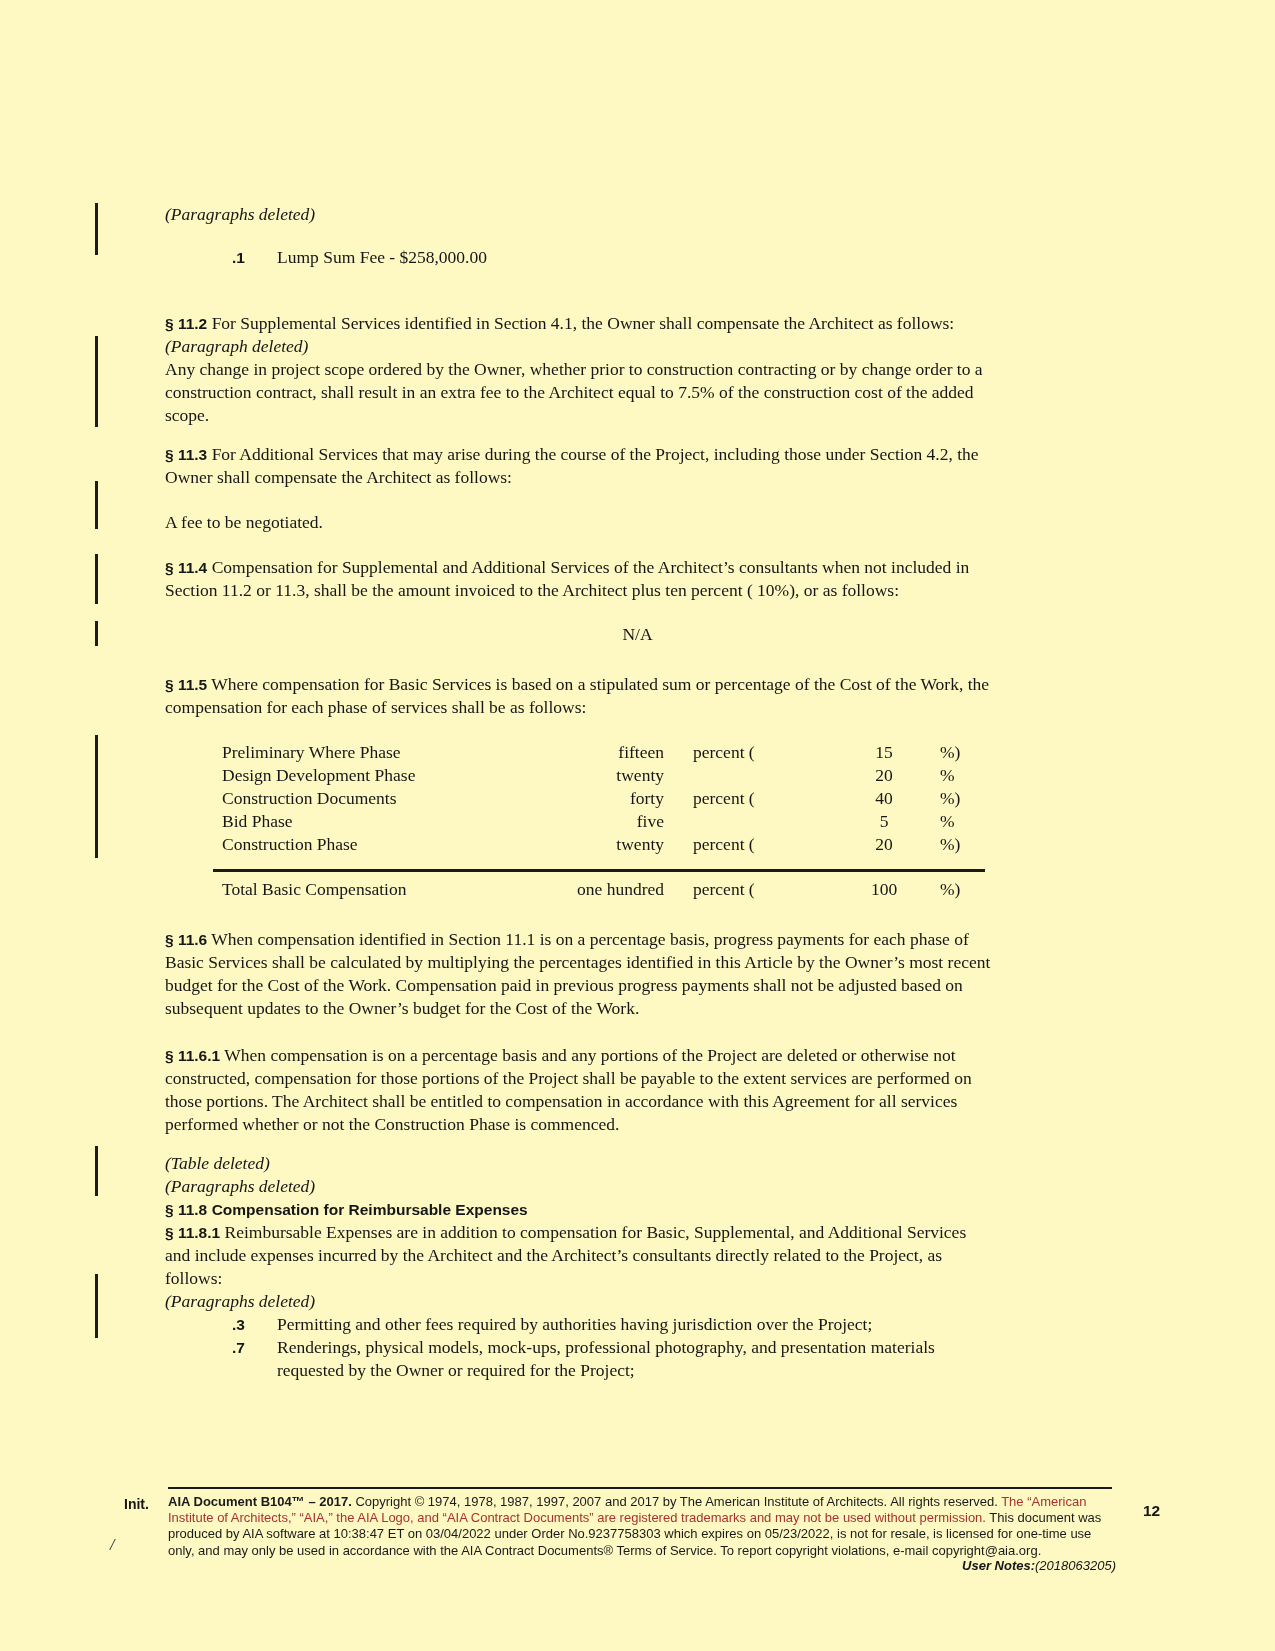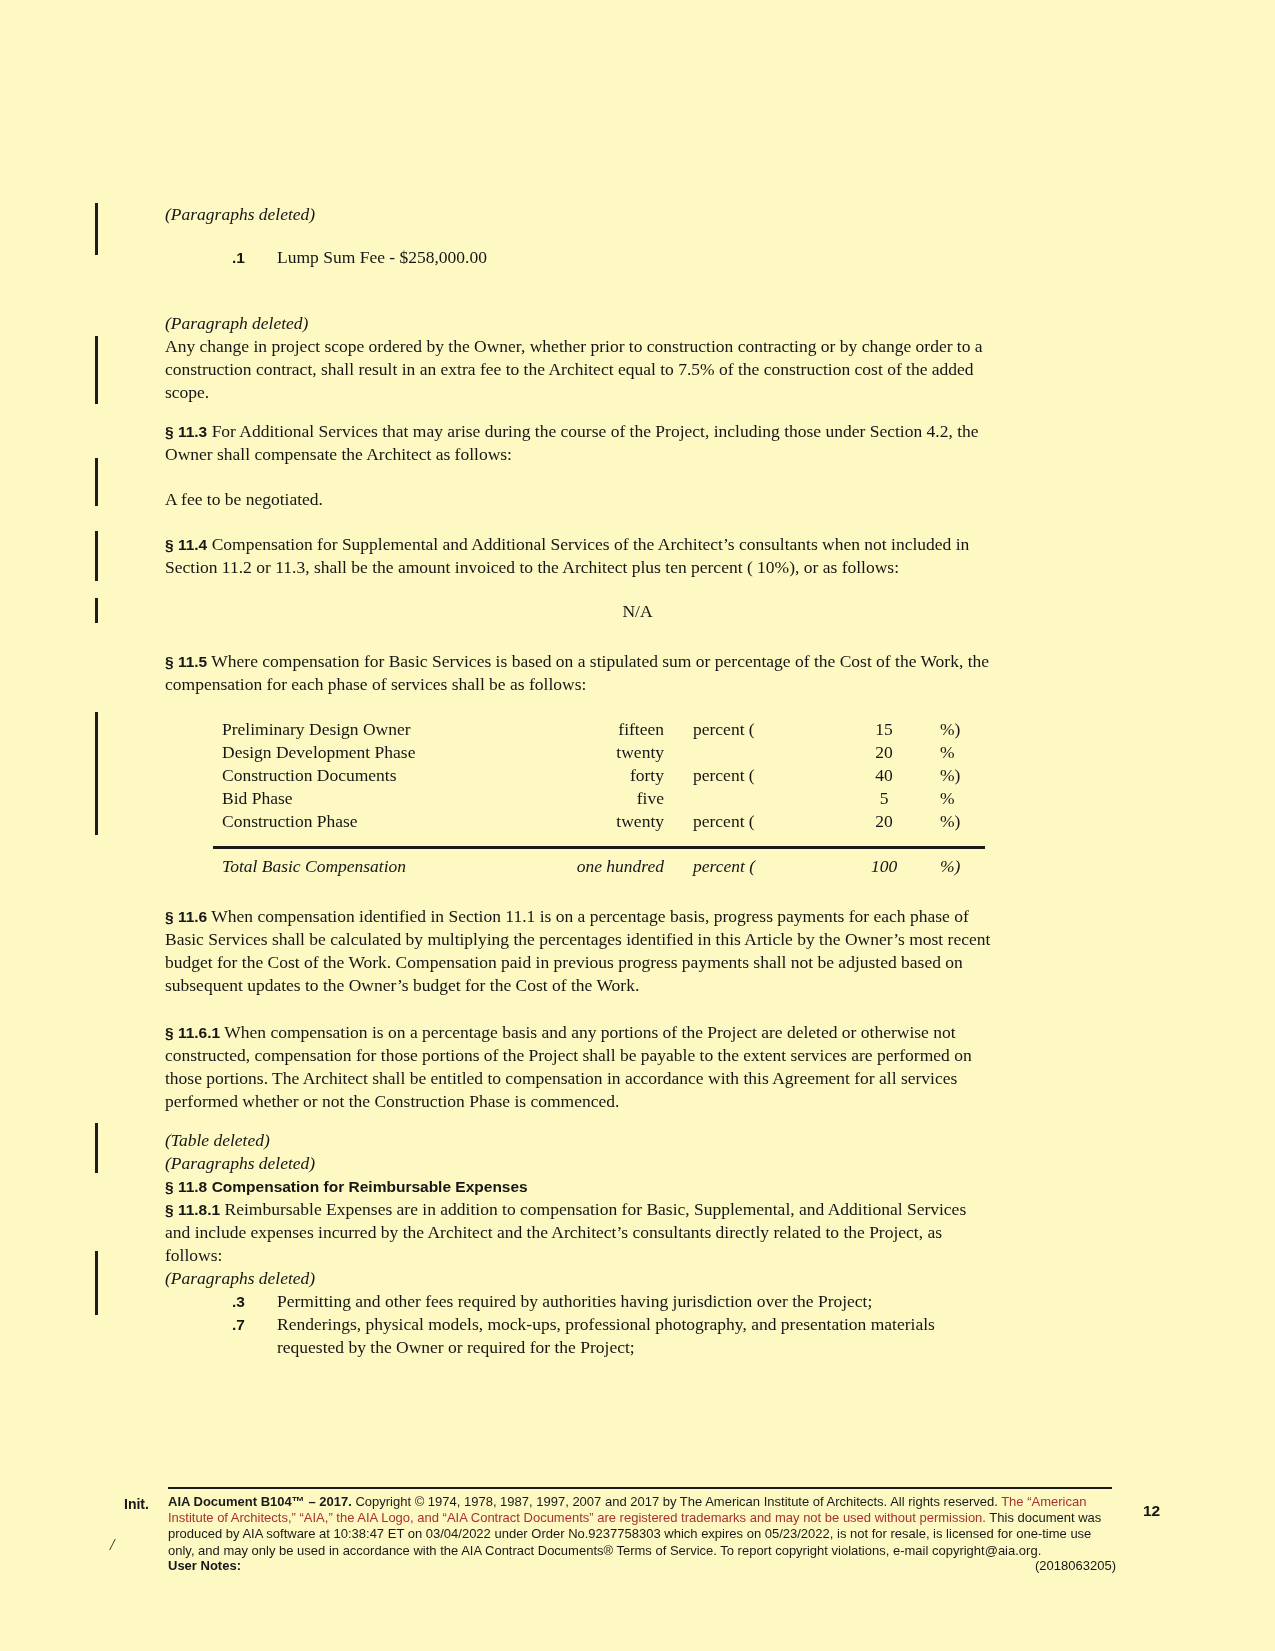--- a/index.html
+++ b/index.html
@@ -25,52 +25,53 @@
   .mt20 { margin-top:20px; } .mt43 { margin-top:43px; } .mt18 { margin-top:16px; }
   .mt22 { margin-top:22px; } .mt21 { margin-top:21px;text-align:center; } .mt27 { margin-top:27px; }
   .mt24 { margin-top:24px; }
 
   
   .ptable { margin-left:57px; margin-top:22px; }
   .prow { display:grid; grid-template-columns:315px 127px 29px 135px 112px 70px; line-height:23px; }
   .c-words { text-align:right; }
   .c-val { text-align:center; }
   .total-hr { margin-left:48px; margin-top:13px; width:772px; height:3px; background:#1a1a1a; }
-  .total-row { margin-top:6px;font-style:italic; }
+  .total-row { margin-top:6px; }
 
   
   .footer-hr { position:absolute; left:168px; top:1487px; width:944px; height:2px; background:#1a1a1a; }
   .init-label { position:absolute; left:100px; top:1496px;
     font-family:"Liberation Sans", sans-serif; font-weight:bold; font-size:14px;padding-left:24px; }
   .init-slash { position:absolute; left:110px; top:1536px; font-style:italic; font-size:16px; }
   .footer-text { position:absolute; left:168px; top:1494px; width:948px;
     font-family:"Liberation Sans", sans-serif; font-size:13px; line-height:16.2px; color:#1a1a1a; }
   .f-bold { font-weight:bold; }
   .f-red { color:#A8332E; }
   .user-notes { position:absolute; left:168px; top:1558px; width:948px;
-    display:flex; justify-content:space-between;
-    font-family:"Liberation Sans", sans-serif; font-size:13px; }
+    display:flex; justify-content:flex-end;
+    font-family:"Liberation Sans", sans-serif; font-size:13px;font-style:italic; }
   .un-label { font-weight:bold; }
   .page-num { position:absolute; left:1143px; top:1502px;
     font-family:"Liberation Sans", sans-serif; font-weight:bold; font-size:15.5px; }
 </style>
 </head>
 <body>
 
 <div class="page">
   <div class="content">
 
     <div class="rel">
       <span class="bar" style="top:0; height:52px;"></span>
       <p class="italic">(Paragraphs deleted)</p>
       <p class="item mt20"><span class="num marker">.1</span><span>Lump Sum Fee - $258,000.00</span></p>
     </div>
 
     <div class="rel mt43">
       <span class="bar" style="top:24px; bottom:0;"></span>
+      <p><b class="marker">§ 11.2</b> <span class="prelinetext">For Supplemental Services identified in Section 4.1, the Owner shall compensate the Architect as follows:</span></p>
       <p class="italic">(Paragraph deleted)</p>
       <p class="prelinetext">Any change in project scope ordered by the Owner, whether prior to construction contracting or by change order to a
 construction contract, shall result in an extra fee to the Architect equal to 7.5% of the construction cost of the added
 scope.</p>
     </div>
 
     <div class="rel mt18">
       <p><b class="marker">§ 11.3</b> <span class="prelinetext">For Additional Services that may arise during the course of the Project, including those under Section 4.2, the
 Owner shall compensate the Architect as follows:</span></p>
     </div>
@@ -92,21 +93,21 @@
     </div>
 
     <div class="rel mt27">
       <p><b class="marker">§ 11.5</b> <span class="prelinetext">Where compensation for Basic Services is based on a stipulated sum or percentage of the Cost of the Work, the
 compensation for each phase of services shall be as follows:</span></p>
     </div>
 
     <div class="ptable rel">
       <span class="bar" style="left:-127px; top:-6px; bottom:-2px;"></span>
       <div class="prow">
-        <span>Preliminary Design Owner</span>
+        <span>Preliminary Where Phase</span>
           <span class="c-words">fifteen</span>
           <span></span>
           <span>percent (</span>
           <span class="c-val">15</span>
           <span>%)</span>
       </div>
       <div class="prow">
         <span>Design Development Phase</span>
           <span class="c-words">twenty</span>
           <span></span>

